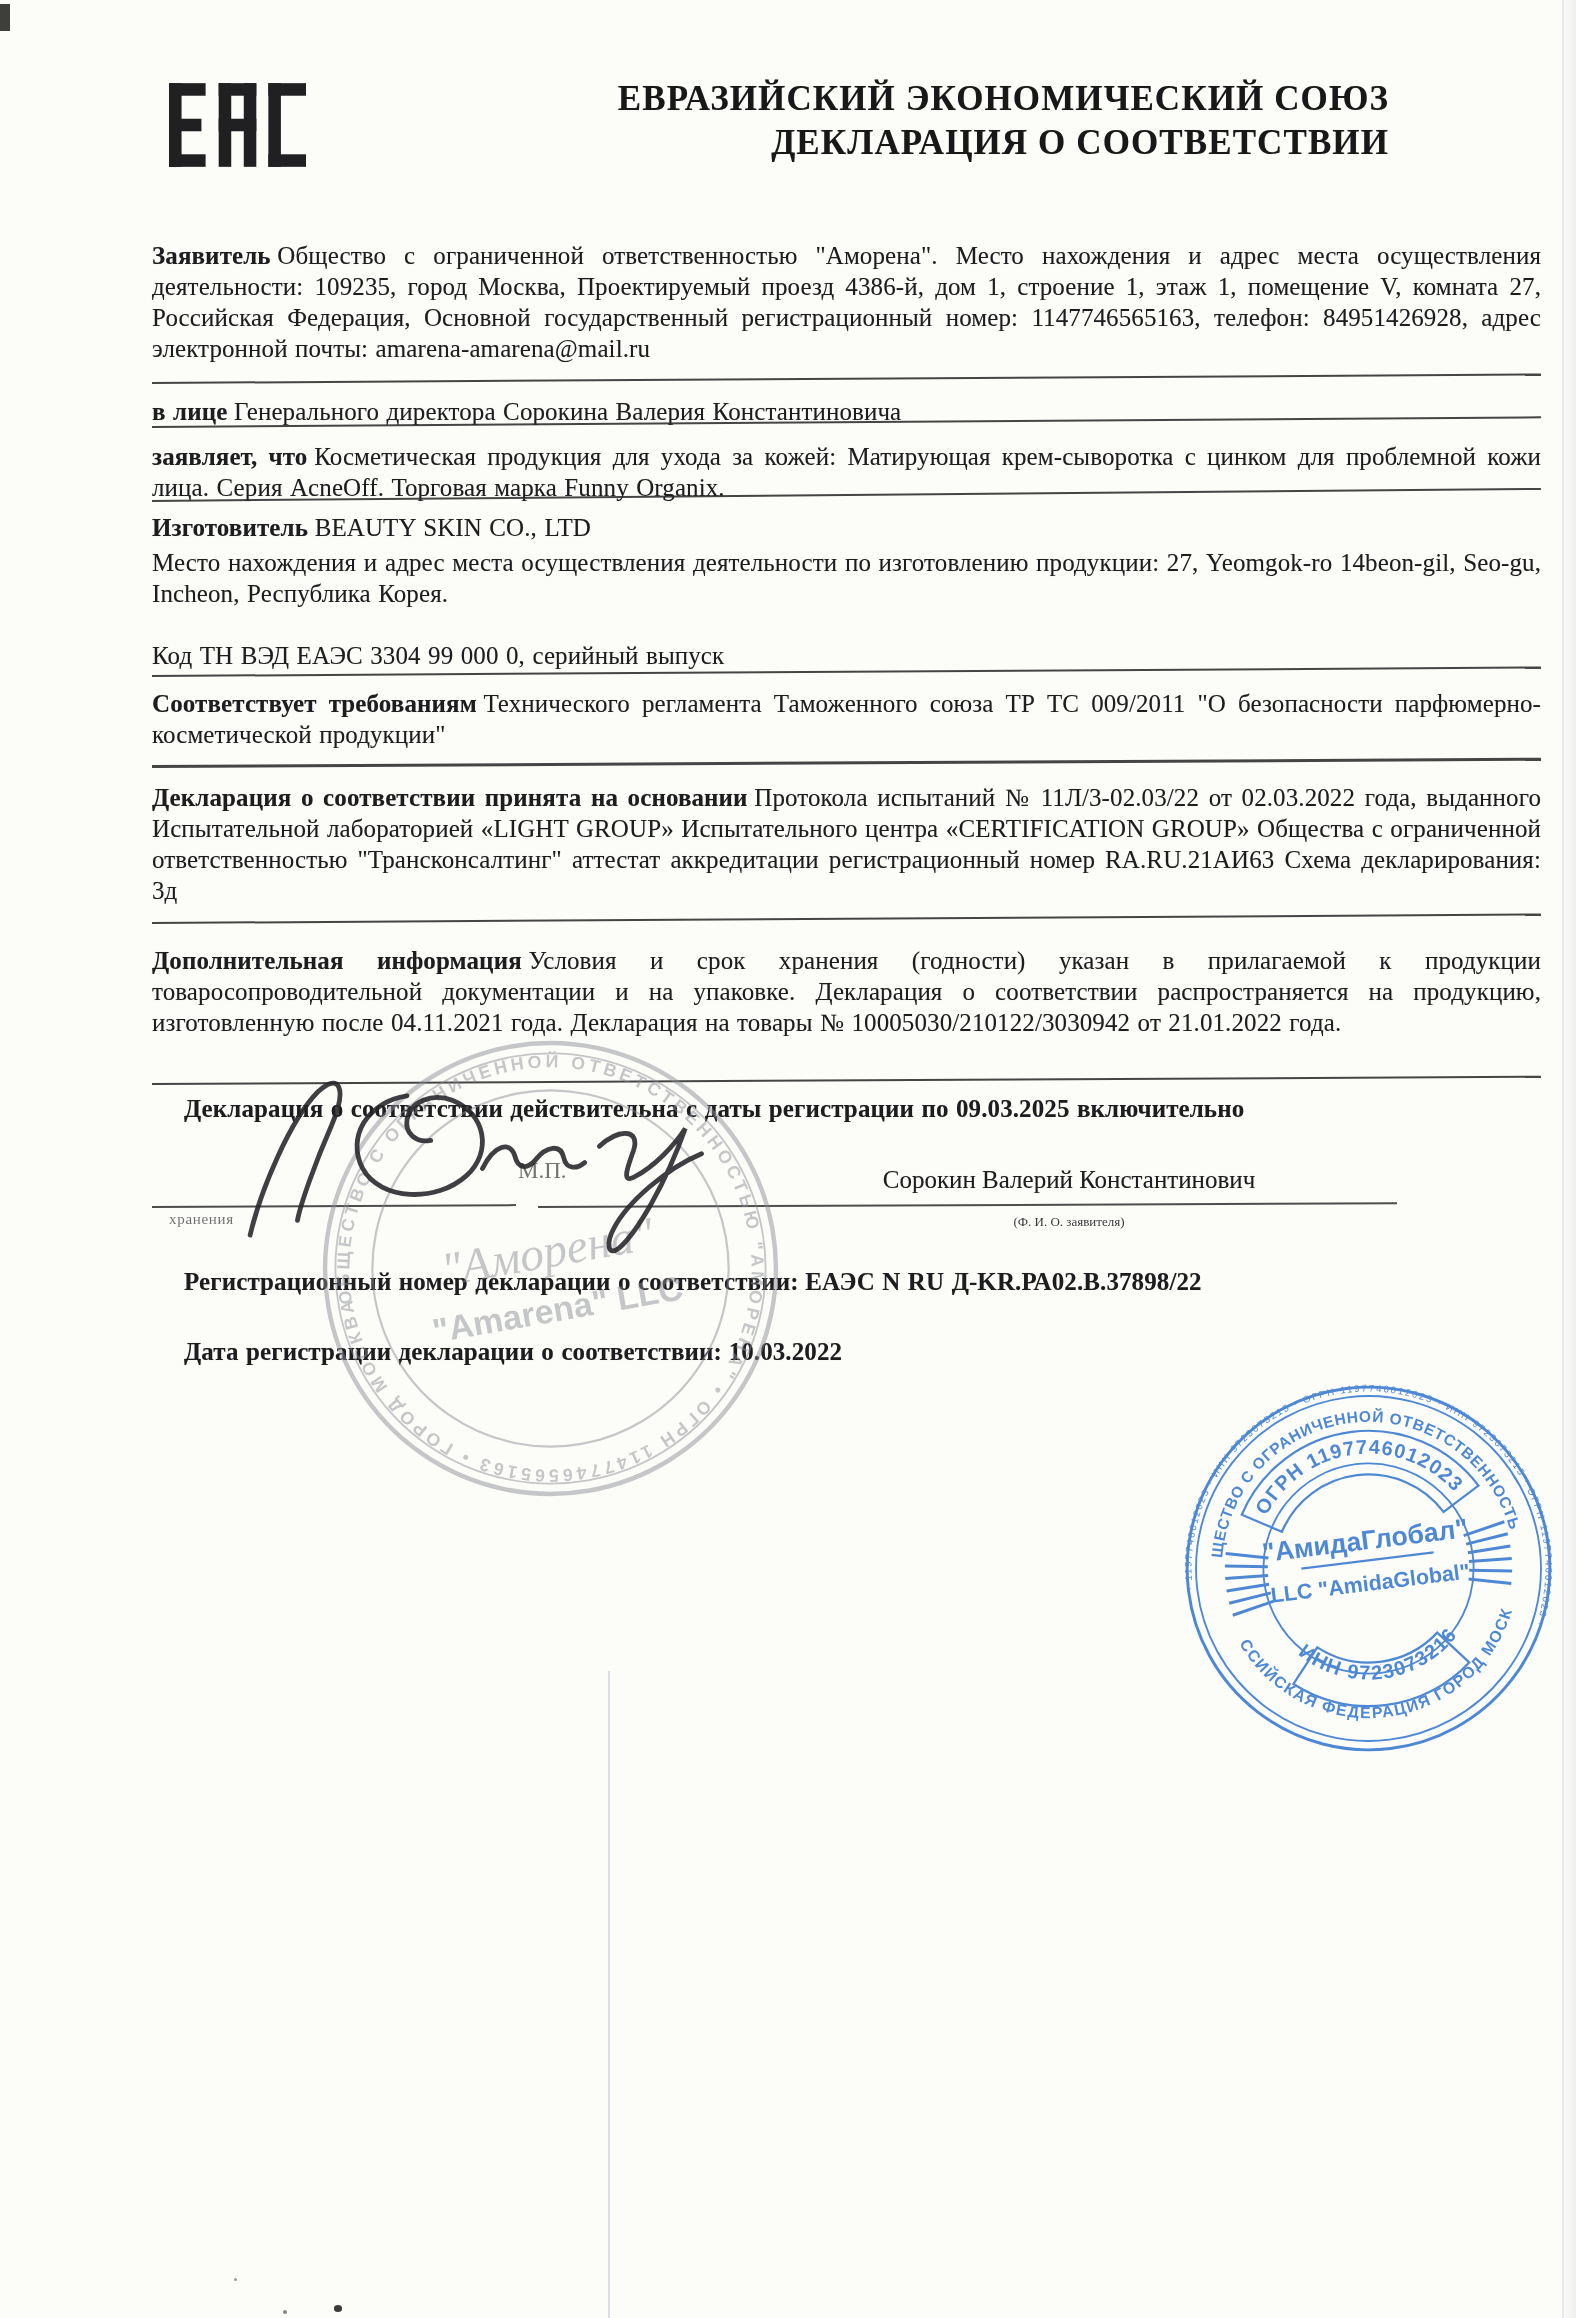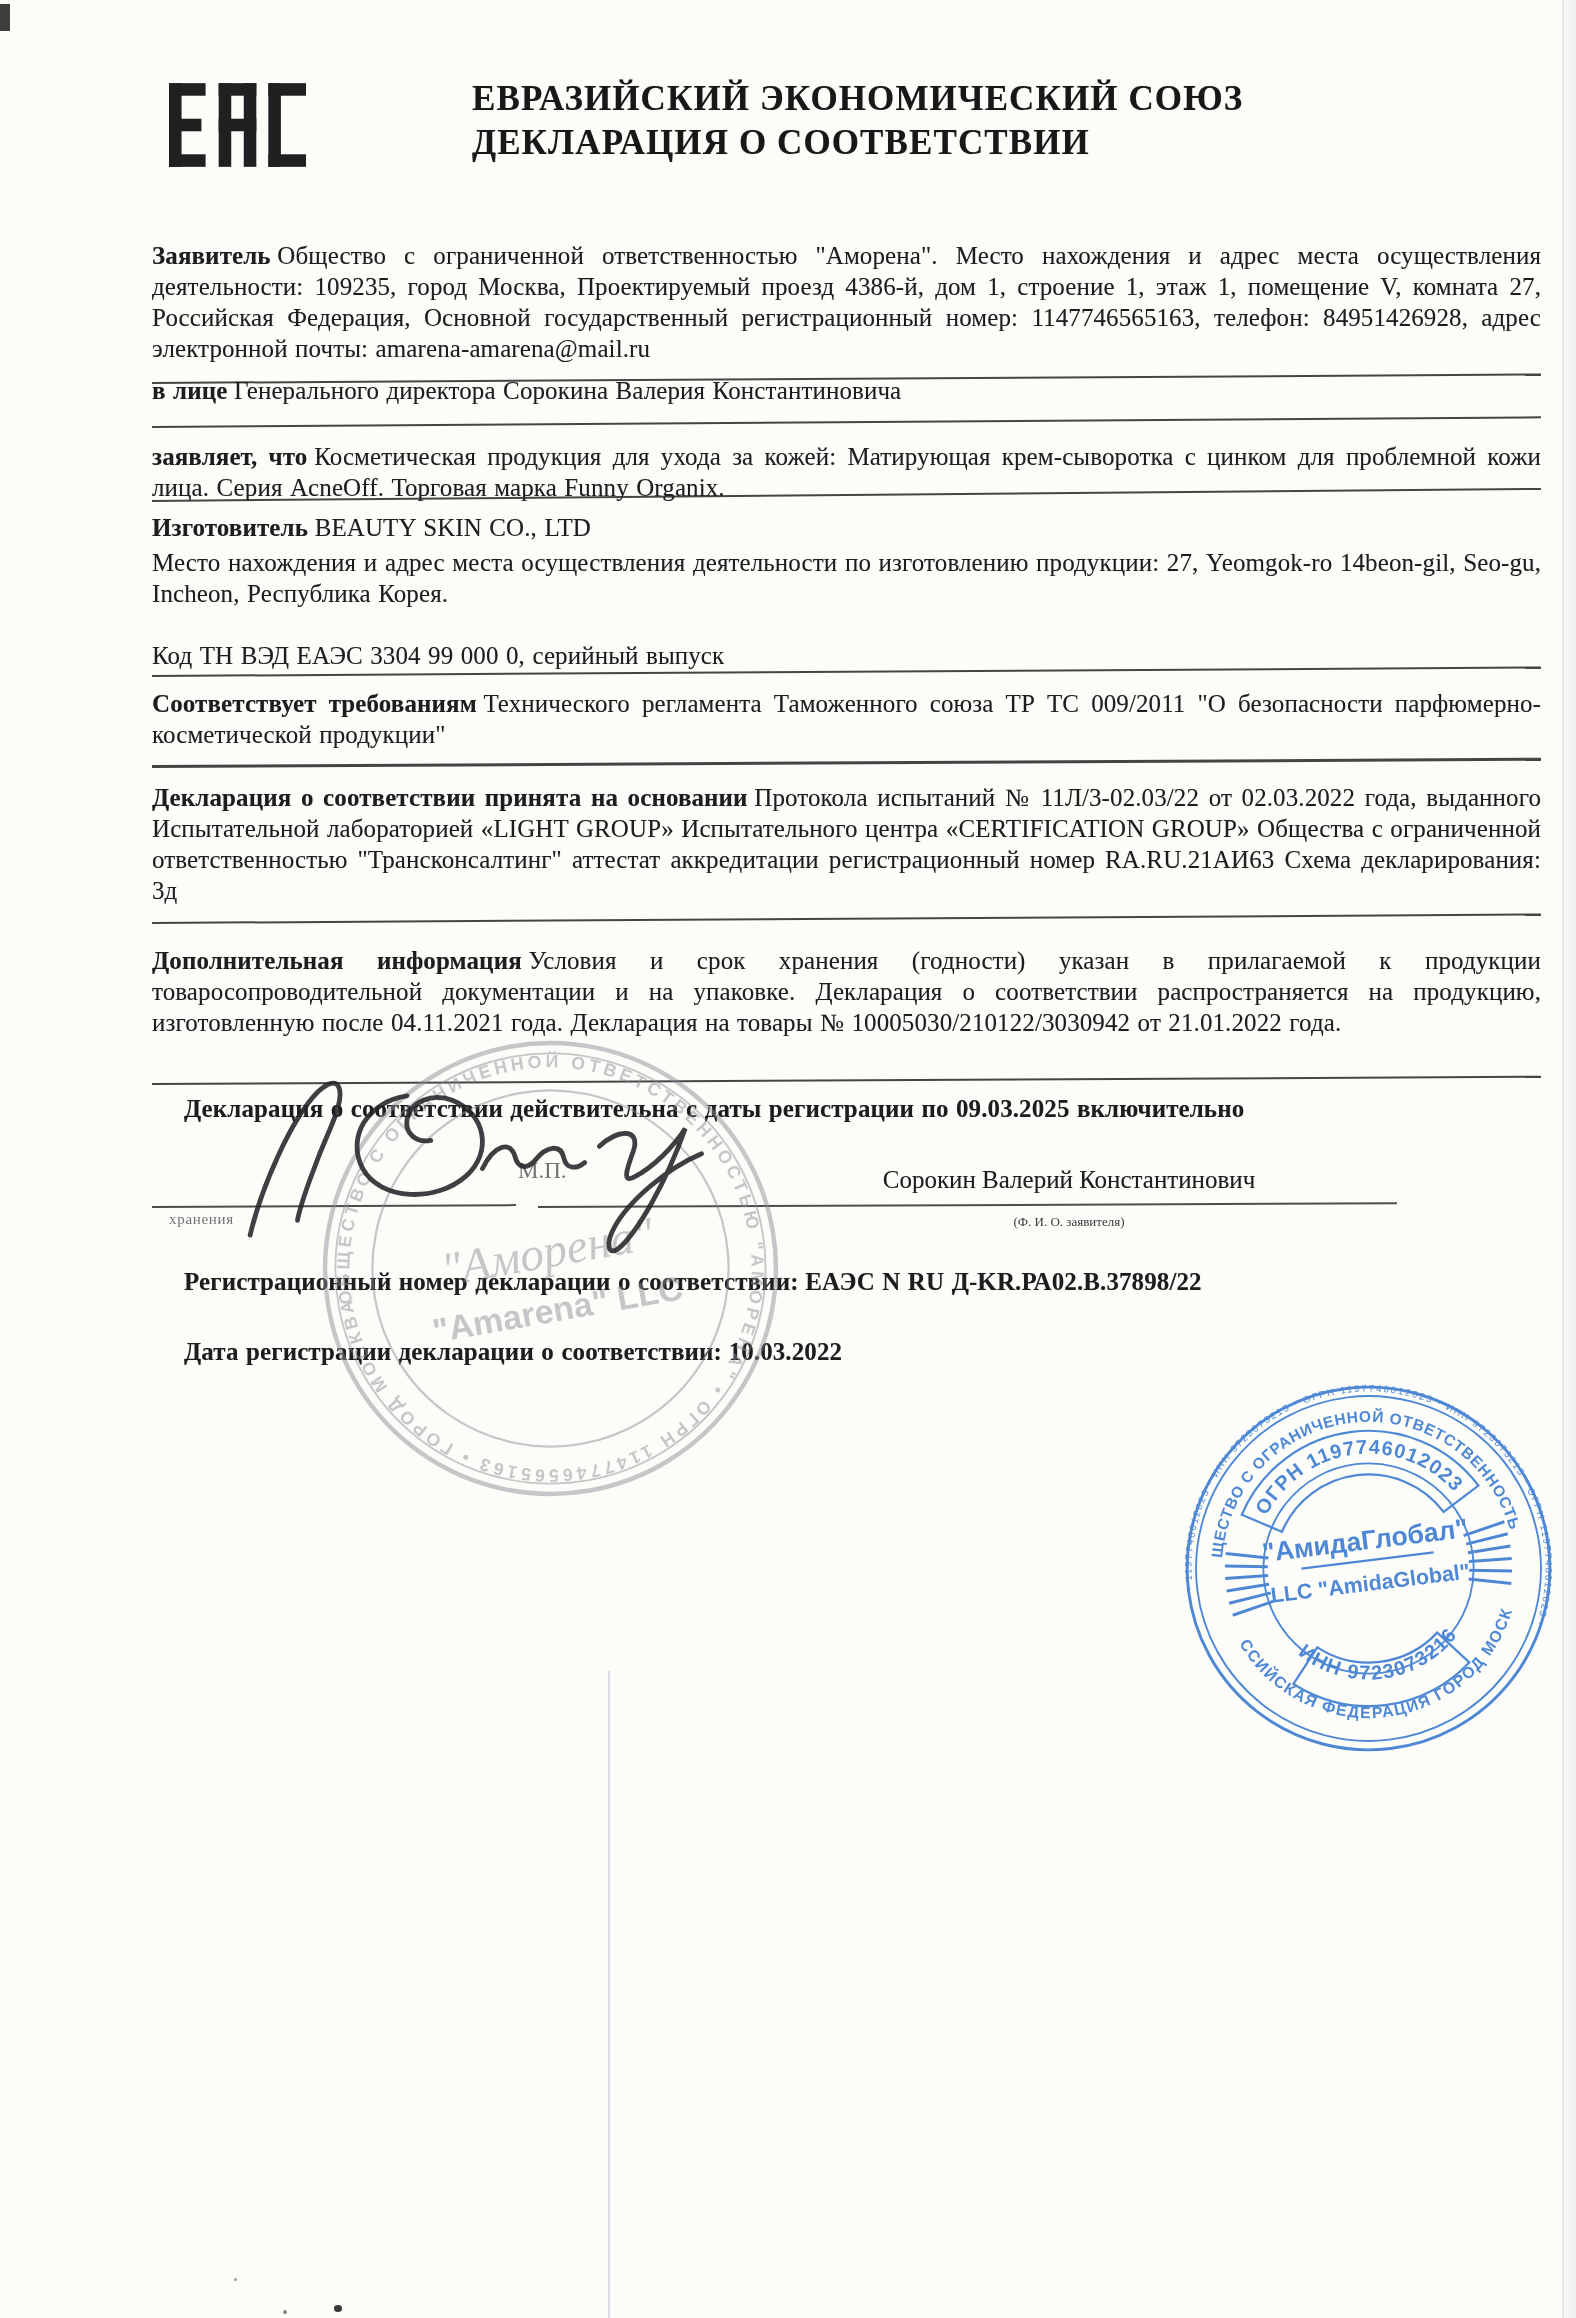--- a/index.html
+++ b/index.html
@@ -6,22 +6,22 @@
   body{
     width:1577px;height:2319px;position:relative;
     background:#fcfcf9;
     font-family:"Liberation Serif", serif;
     color:#1d1d20;
     overflow:hidden;
   }
   
   .eac-logo{position:absolute;left:169px;top:65px;}
   .title{
-    position:absolute;left:472px;top:77px;width:947px;
-    text-align:left;font-weight:bold;font-size:35px;line-height:44px;
+    position:absolute;left:442px;top:77px;width:947px;
+    text-align:right;font-weight:bold;font-size:35px;line-height:44px;
     letter-spacing:1.1px;color:#181819;
     text-shadow:0 0 0.7px rgba(30,30,30,.35);
   }
   
   .par{
     position:absolute;left:152px;width:1389px;
     font-size:25px;line-height:31px;text-align:justify;
     letter-spacing:0.1px;word-spacing:1.1px;
     text-shadow:0 0 0.7px rgba(35,35,35,.3);
   }
@@ -103,21 +103,21 @@
 <div class="title">
   <div>ЕВРАЗИЙСКИЙ ЭКОНОМИЧЕСКИЙ СОЮЗ</div>
   <div>ДЕКЛАРАЦИЯ О СООТВЕТСТВИИ</div>
 </div>
 
 <div class="par" style="top:240px">
   <span class="lead">Заявитель</span><span>Общество с ограниченной ответственностью "Аморена". Место нахождения и адрес места осуществления деятельности: 109235, город Москва, Проектируемый проезд 4386-й, дом 1, строение 1, этаж 1, помещение V, комната 27, Российская Федерация, Основной государственный регистрационный номер: 1147746565163, телефон: 84951426928, адрес электронной почты: amarena-amarena@mail.ru</span>
 </div>
 <div class="rule" style="top:382px;transform:rotate(-0.35deg);"></div>
 
-<div class="par single" style="top:375px">
+<div class="par single" style="top:396px">
   <span class="lead">в лице</span><span>Генерального директора Сорокина Валерия Константиновича</span>
 </div>
 <div class="rule" style="top:426px;transform:rotate(-0.4deg);"></div>
 
 <div class="par" style="top:441px">
   <span class="lead">заявляет, что</span><span>Косметическая продукция для ухода за кожей: Матирующая крем-сыворотка с цинком для проблемной кожи лица. Серия AcneOff. Торговая марка Funny Organix.</span>
 </div>
 <div class="rule" style="top:500px;transform:rotate(-0.5deg);"></div>
 
 <div class="par single" style="top:512px">

